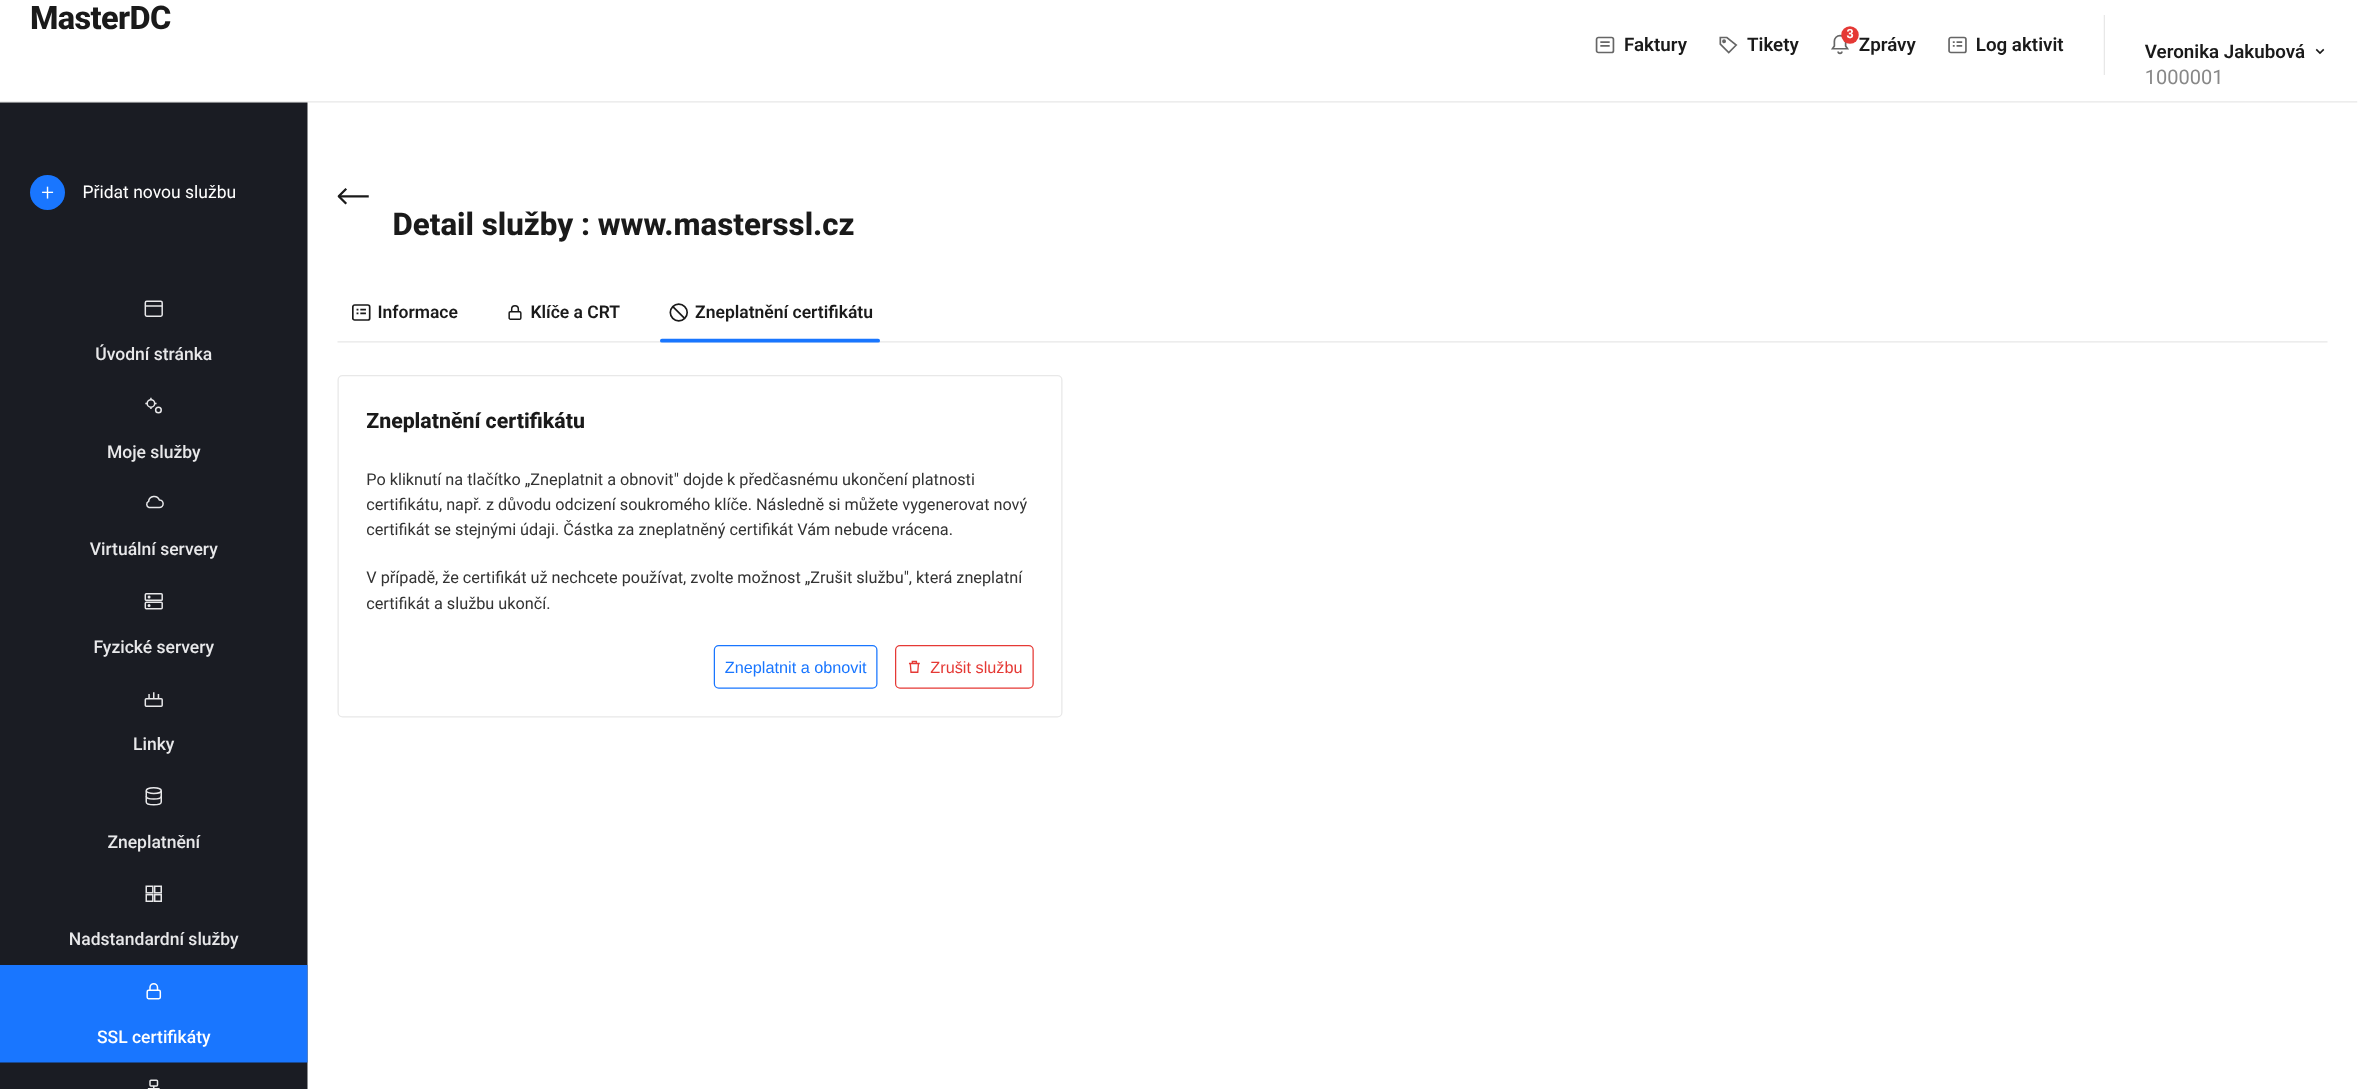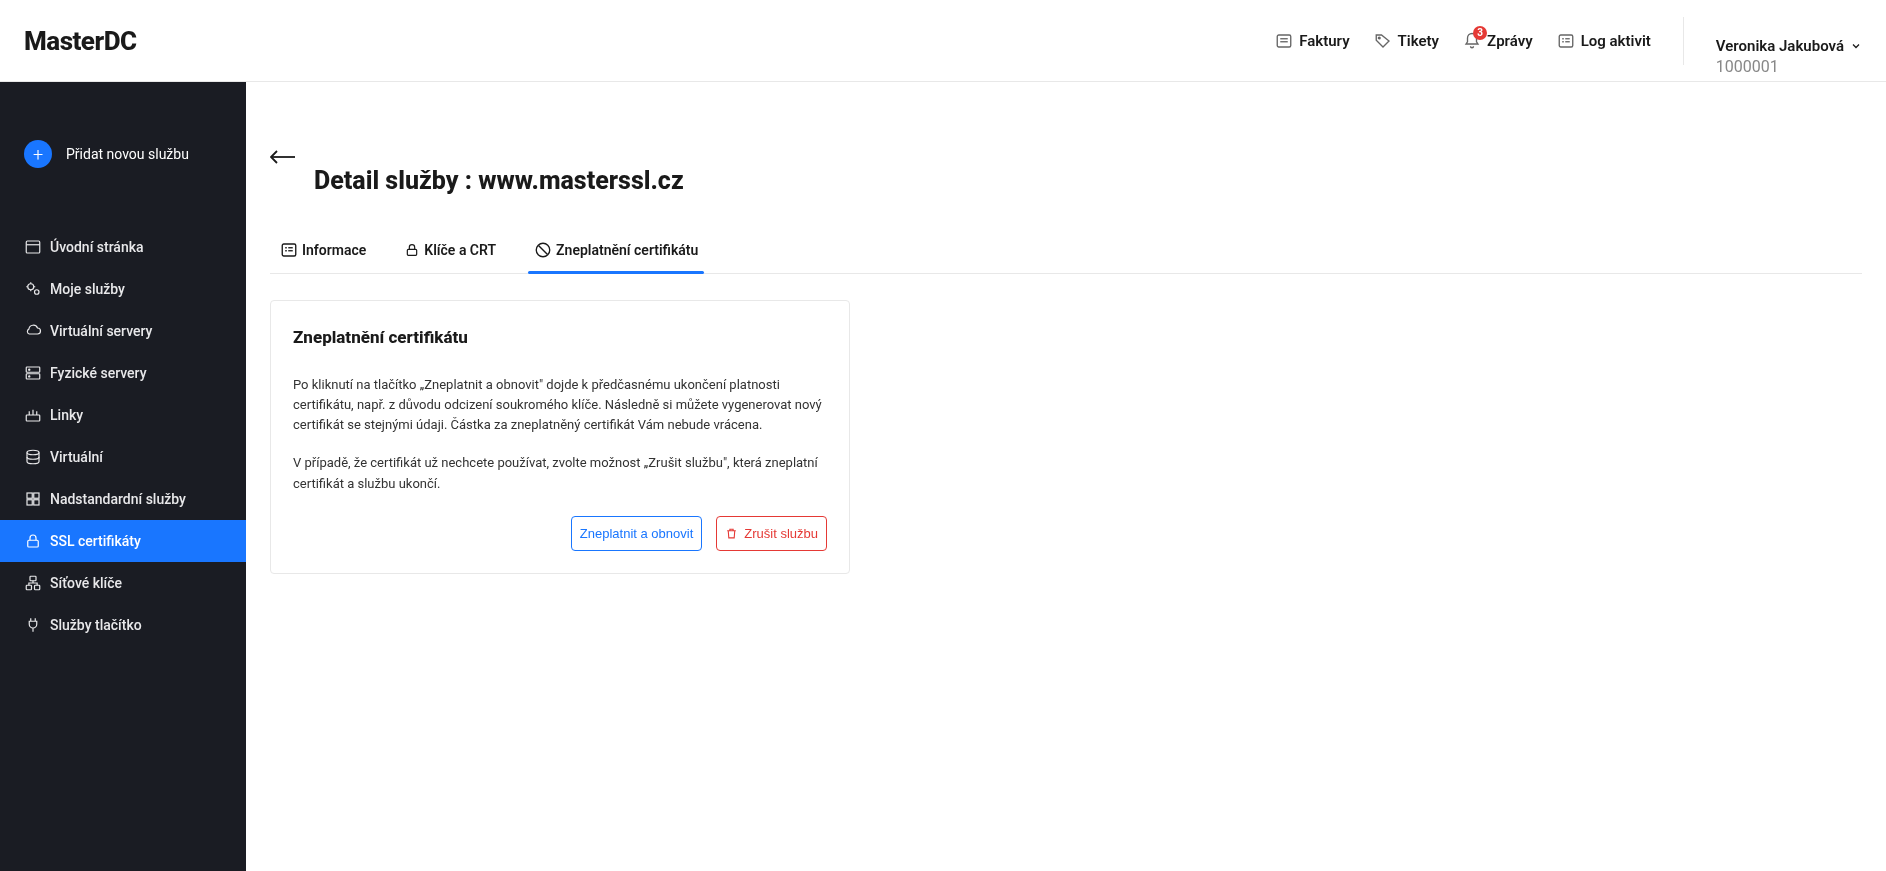--- a/index.html
+++ b/index.html
@@ -1,21 +1,21 @@
 <!DOCTYPE html>
 <html><head>
 <meta charset="utf-8">
 <style>
   * { box-sizing: border-box; margin: 0; padding: 0; }
   body { font-family: -apple-system, BlinkMacSystemFont, "Segoe UI", Roboto, Arial, sans-serif; background: #fff; color: #1a1a1a; }
   
   .header {
     height: 82px;
     display: flex;
-    align-items: center;
+    align-items: flex-start;
     border-bottom: 1px solid #e8e8e8;
     padding: 0 24px;
     background: #fff;
   }
   .logo {
     font-size: 26px;
     font-weight: 800;
     color: #1a1a1a;
     letter-spacing: -0.5px;
   }
@@ -94,26 +94,27 @@
     align-items: center;
     justify-content: center;
     color: #fff;
     font-size: 18px;
     font-weight: 300;
   }
   .nav { display: flex; flex-direction: column; }
   .nav-item {
     display: flex;
     align-items: center;
-    gap: 8px;
+    gap: 20px;
     padding: 12px 24px;
     color: #e8e8ea;
     font-size: 14px;
     font-weight: 500;
     cursor: pointer;
+    flex-direction: column;
   }
   .nav-item.active {
     background: #1976ff;
     color: #fff;
   }
   .nav-item svg { flex-shrink: 0; }
   
   .main {
     flex: 1;
     padding: 40px 24px;
@@ -295,21 +296,21 @@
             <line x1="17" y1="12" x2="17" y2="7"></line>
           </svg>
         <span>Linky</span>
       </div>
       <div class="nav-item">
         <svg width="18" height="18" viewBox="0 0 24 24" fill="none" stroke="currentColor" stroke-width="1.6">
             <ellipse cx="12" cy="6" rx="8" ry="3"></ellipse>
             <path d="M4 6v12c0 1.7 3.6 3 8 3s8-1.3 8-3V6"></path>
             <path d="M4 12c0 1.7 3.6 3 8 3s8-1.3 8-3"></path>
           </svg>
-        <span>Virtuální</span>
+        <span>Zneplatnění</span>
       </div>
       <div class="nav-item">
         <svg width="18" height="18" viewBox="0 0 24 24" fill="none" stroke="currentColor" stroke-width="1.6">
             <rect x="4" y="4" width="7" height="7"></rect>
             <rect x="13" y="4" width="7" height="7"></rect>
             <rect x="4" y="13" width="7" height="7"></rect>
             <rect x="13" y="13" width="7" height="7"></rect>
           </svg>
         <span>Nadstandardní služby</span>
       </div>

